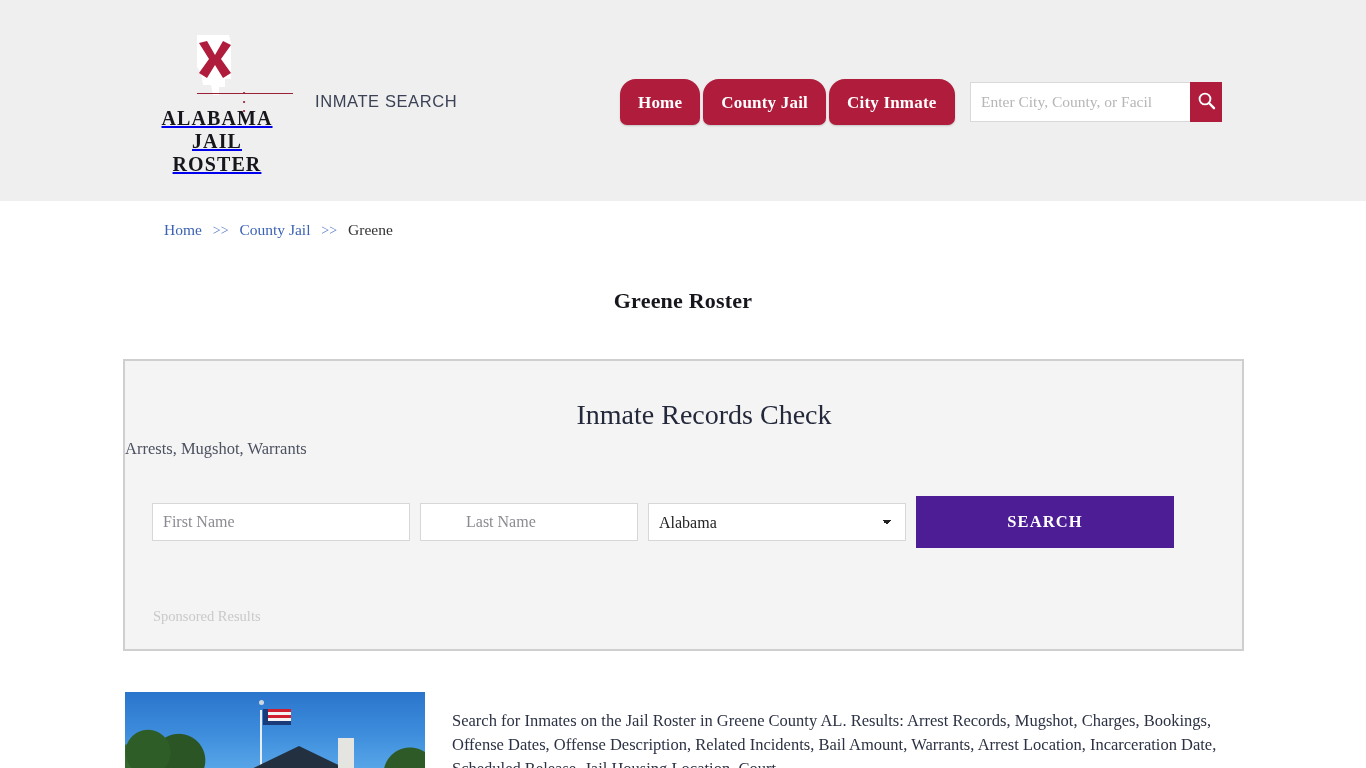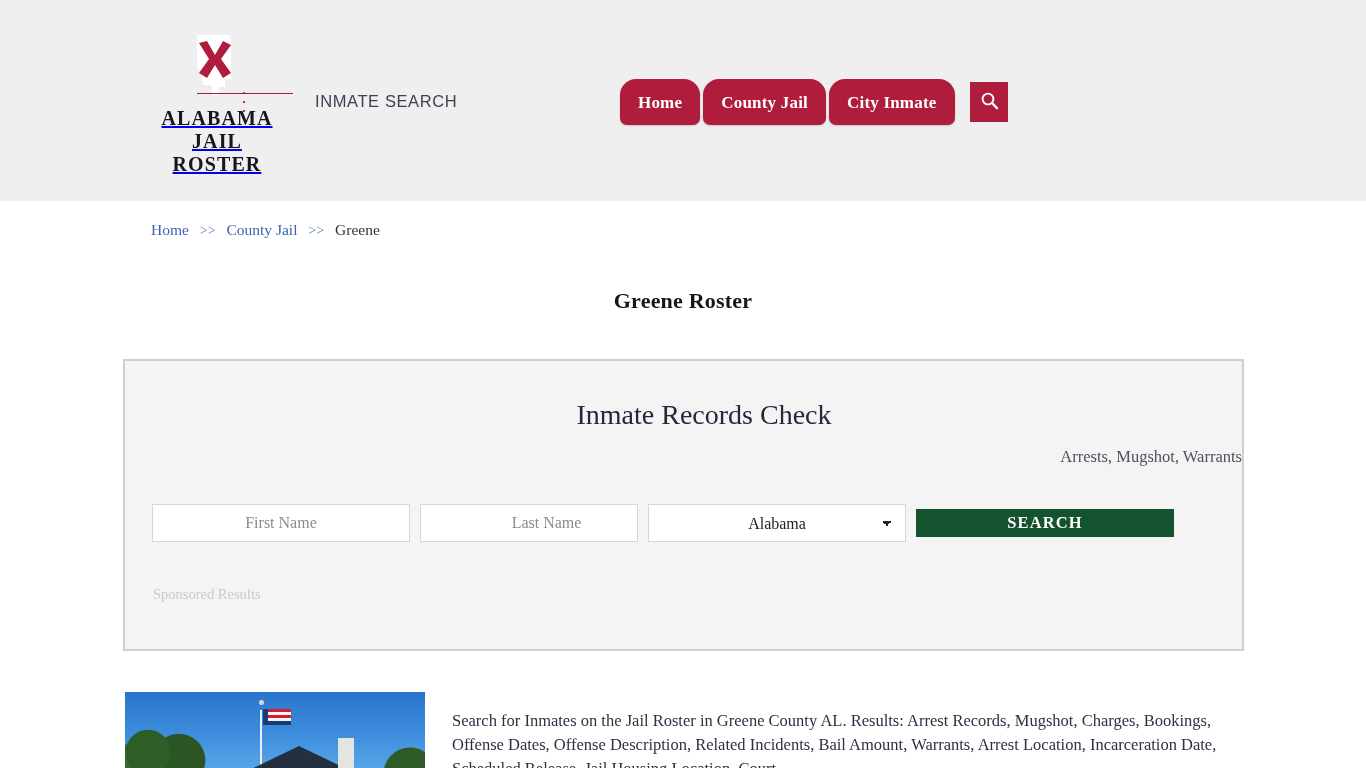--- a/index.html
+++ b/index.html
@@ -139,21 +139,21 @@
     cursor: pointer;
     display: flex;
     align-items: center;
     justify-content: center;
     padding: 0;
   }
 
   
   .breadcrumb {
     position: absolute;
-    left: 151px;
+    left: 164px;
     top: 221px;
     font-size: 15.5px;
     color: #333;
     font-family: "Liberation Serif", "DejaVu Serif", serif;
   }
   .breadcrumb a {
     color: #3c63b3;
     text-decoration: none;
   }
   .breadcrumb .sep {
@@ -189,42 +189,41 @@
   }
   .sponsor-title {
     text-align: center;
     font-size: 28px;
     color: #23283a;
     margin-top: 38px;
     font-family: "Liberation Serif", "DejaVu Serif", serif;
     padding-left: 41px;
   }
   .sponsor-sub {
-    text-align: right;
+    text-align: left;
     font-size: 16.5px;
     color: #4d5261;
-    margin-top: 16px;
+    margin-top: 8px;
     font-family: "Liberation Serif", "DejaVu Serif", serif;
   }
   .sponsor-form {
     display: flex;
     align-items: center;
     margin-top: 37px;
     padding: 0 27px;
   }
   .field {
     height: 38px;
     border: 1px solid #d7d7d7;
     background: #fff;
     font-size: 16px;
     color: #555;
     padding: 0 10px;
     outline: none;
     font-family: "Liberation Serif", "DejaVu Serif", serif;
-    text-align: center;
   }
   .field::placeholder { color: #8b8b92; }
   .field-first { width: 258px; margin-right: 10px; }
   .field-last  { width: 218px; margin-right: 10px; padding-left: 45px; }
   .field-state {
     width: 258px;
     margin-right: 10px;
     -webkit-appearance: none;
     appearance: none;
     background-image:
@@ -232,32 +231,32 @@
       linear-gradient(135deg, #222 50%, transparent 50%);
     background-position:
       calc(100% - 18px) 16px,
       calc(100% - 13px) 16px;
     background-size: 5px 5px, 5px 5px;
     background-repeat: no-repeat;
     color: #222;
   }
   .search-submit {
     width: 258px;
-    height: 28px;
-    background: #14532d;
+    height: 52px;
+    background: #4c1d95;
     color: #fff;
     border: none;
     font-size: 16.5px;
     font-weight: bold;
     letter-spacing: 1.1px;
     cursor: pointer;
     font-family: "Liberation Serif", "DejaVu Serif", serif;
   }
   .sponsored-note {
-    margin-top: 44px;
+    margin-top: 60px;
     padding-left: 28px;
     font-size: 14.5px;
     color: #c9c9c9;
     font-family: "Liberation Serif", "DejaVu Serif", serif;
   }
 
   
   .photo {
     position: absolute;
     left: 125px;
@@ -350,20 +349,21 @@
 
     <div class="tagline">INMATE SEARCH</div>
 
     <nav class="main-nav">
       <a class="nav-tab" href="#">Home</a>
       <a class="nav-tab" href="#">County Jail</a>
       <a class="nav-tab" href="#">City Inmate</a>
     </nav>
 
     <form class="header-search">
+      <input class="header-search-input" type="text" placeholder="Enter City, County, or Facil" style="">
       <button class="header-search-btn" type="submit">
         <span>
           <svg width="19" height="19" viewBox="0 0 19 19" aria-hidden="true">
             <circle cx="8" cy="8" r="5.4" fill="none" stroke="#ffffff" stroke-width="1.9"></circle>
             <line x1="12" y1="12" x2="17" y2="17.2" stroke="#ffffff" stroke-width="2.4" stroke-linecap="round"></line>
           </svg>
         </span>
       </button>
     </form>
 

